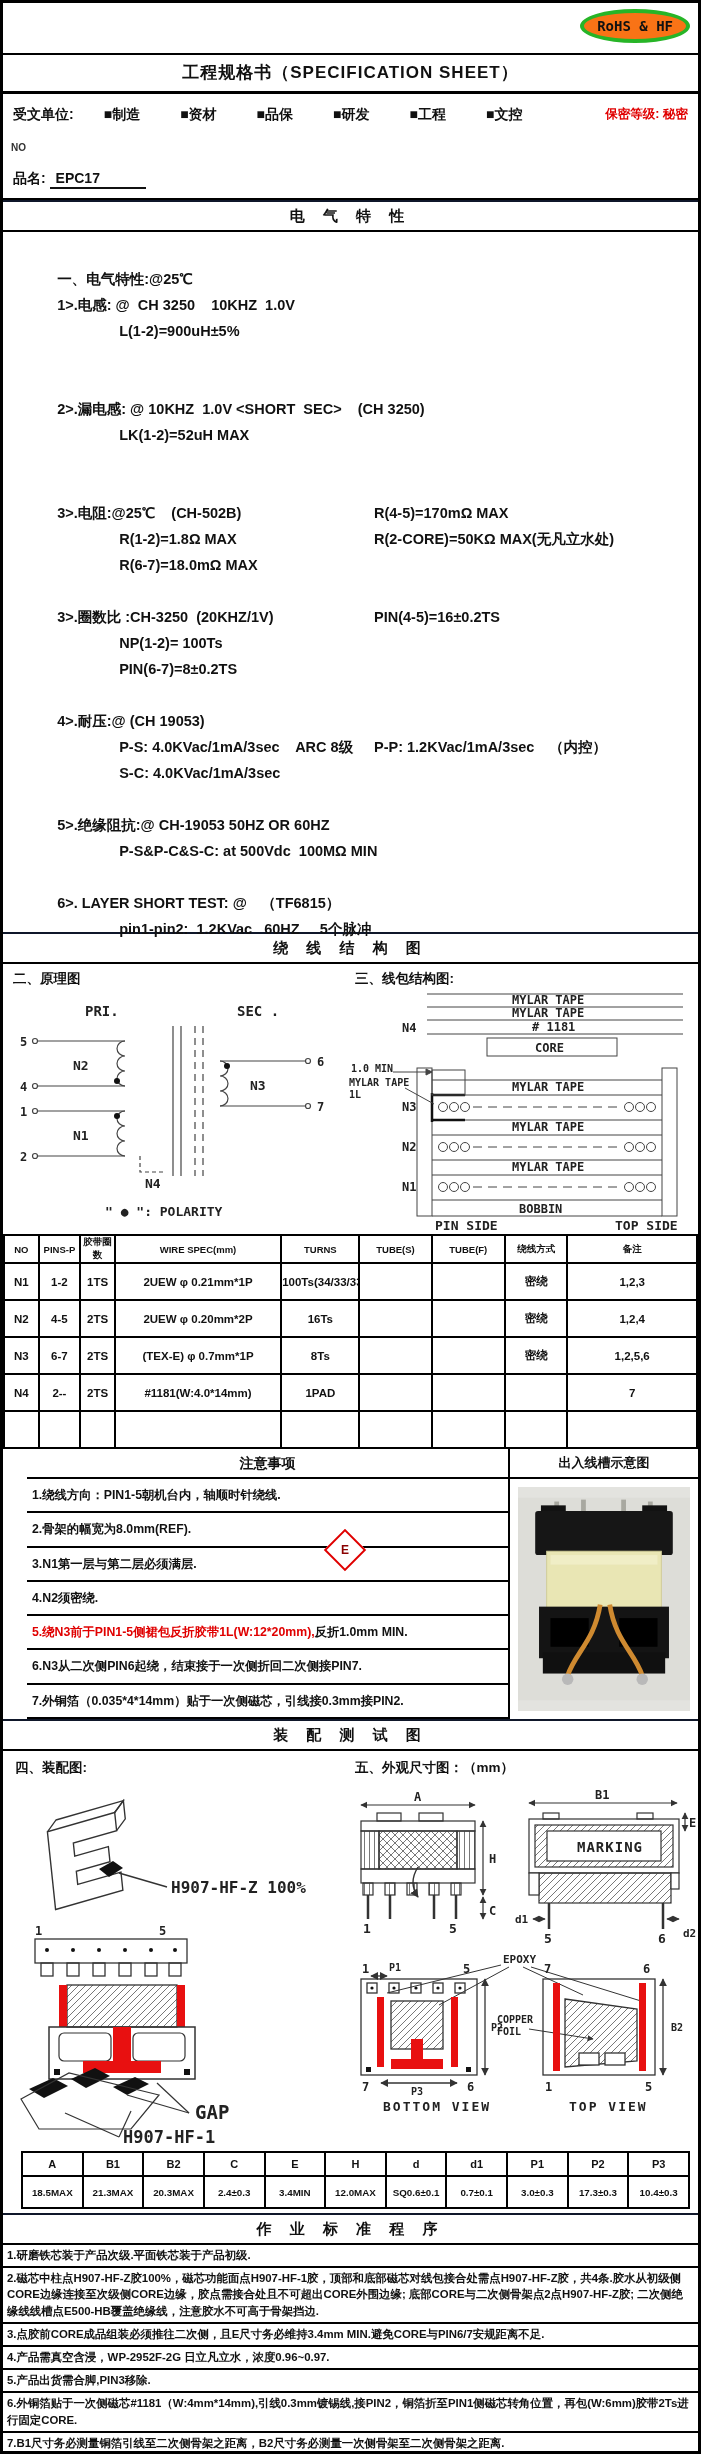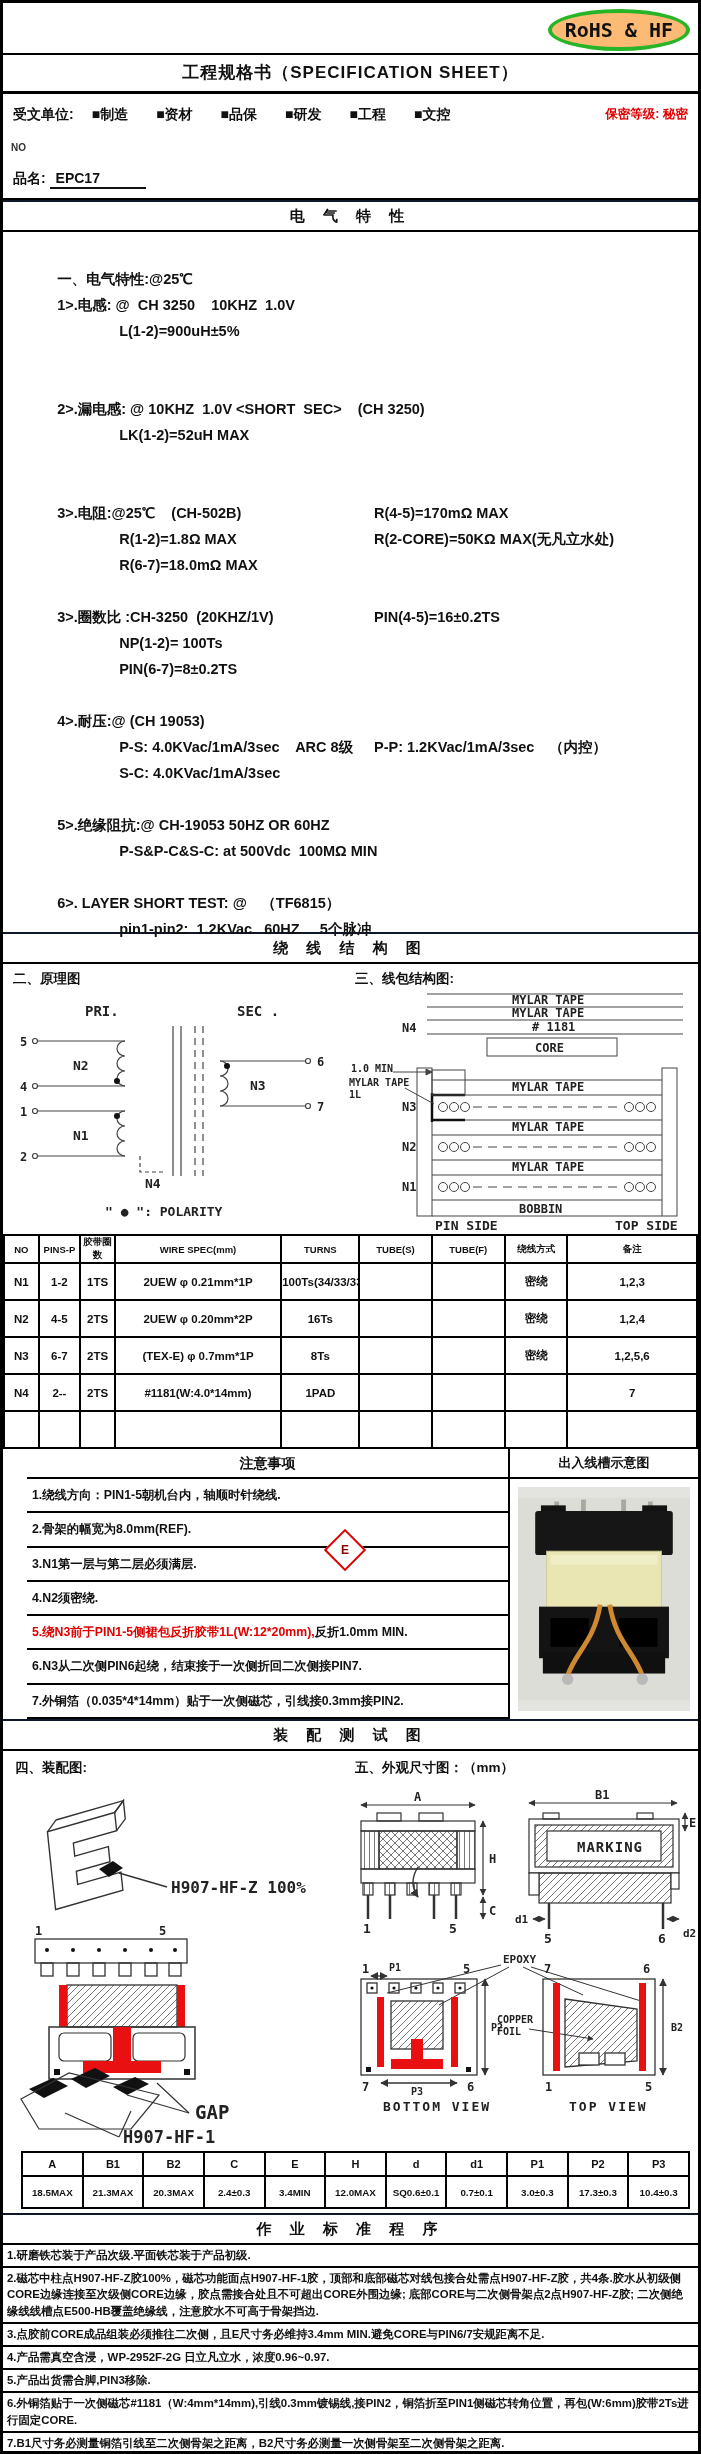--- a/index.html
+++ b/index.html
@@ -5,25 +5,25 @@
   html,body{margin:0;padding:0;background:#f2f2f2;}
   .page{
     width:701px;height:2454px;box-sizing:border-box;margin:0 auto;
     background:#fff;border:3px solid #000;position:relative;overflow:hidden;
     font-family:"Liberation Sans",sans-serif;font-weight:bold;color:#111;
   }
   
   .row-rohs{height:50px;border-bottom:2px solid #000;position:relative;}
   .rohs-badge{
     position:absolute;right:8px;top:6px;border:4px solid #27b527;border-radius:50%;
-    padding:5px 13px;font-size:20px;font-family:"DejaVu Sans Mono",monospace;color:#111;background:#fdba74;
+    padding:5px 13px;font-size:14px;font-family:"DejaVu Sans Mono",monospace;color:#111;background:#f97316;
   }
   .row-title{height:36px;line-height:36px;text-align:center;font-size:17px;border-bottom:3px solid #000;letter-spacing:1px;}
   .row-recip{height:104px;border-bottom:2px solid #000;position:relative;font-size:14px;}
-  .recip-line{position:absolute;left:10px;top:12px;display:flex;gap:0;justify-content:space-between;}
+  .recip-line{position:absolute;left:10px;top:12px;display:flex;gap:12px;justify-content:space-between;}
   .recip-label{margin-right:18px;}
   .recip-item{margin-right:28px;}
   .security{position:absolute;right:10px;top:12px;color:#e00000;font-size:12.5px;}
   .doc-no{position:absolute;left:8px;top:48px;font-size:10px;color:#333;}
   .prod-line{position:absolute;left:10px;bottom:10px;font-size:14px;}
   .prod-name{border-bottom:2px solid #111;padding:0 46px 1px 6px;}
   
   .band{height:28px;line-height:28px;text-align:center;font-size:15px;letter-spacing:7px;
         border-top:2px solid #0f172a;border-bottom:2px solid #000;}
   

